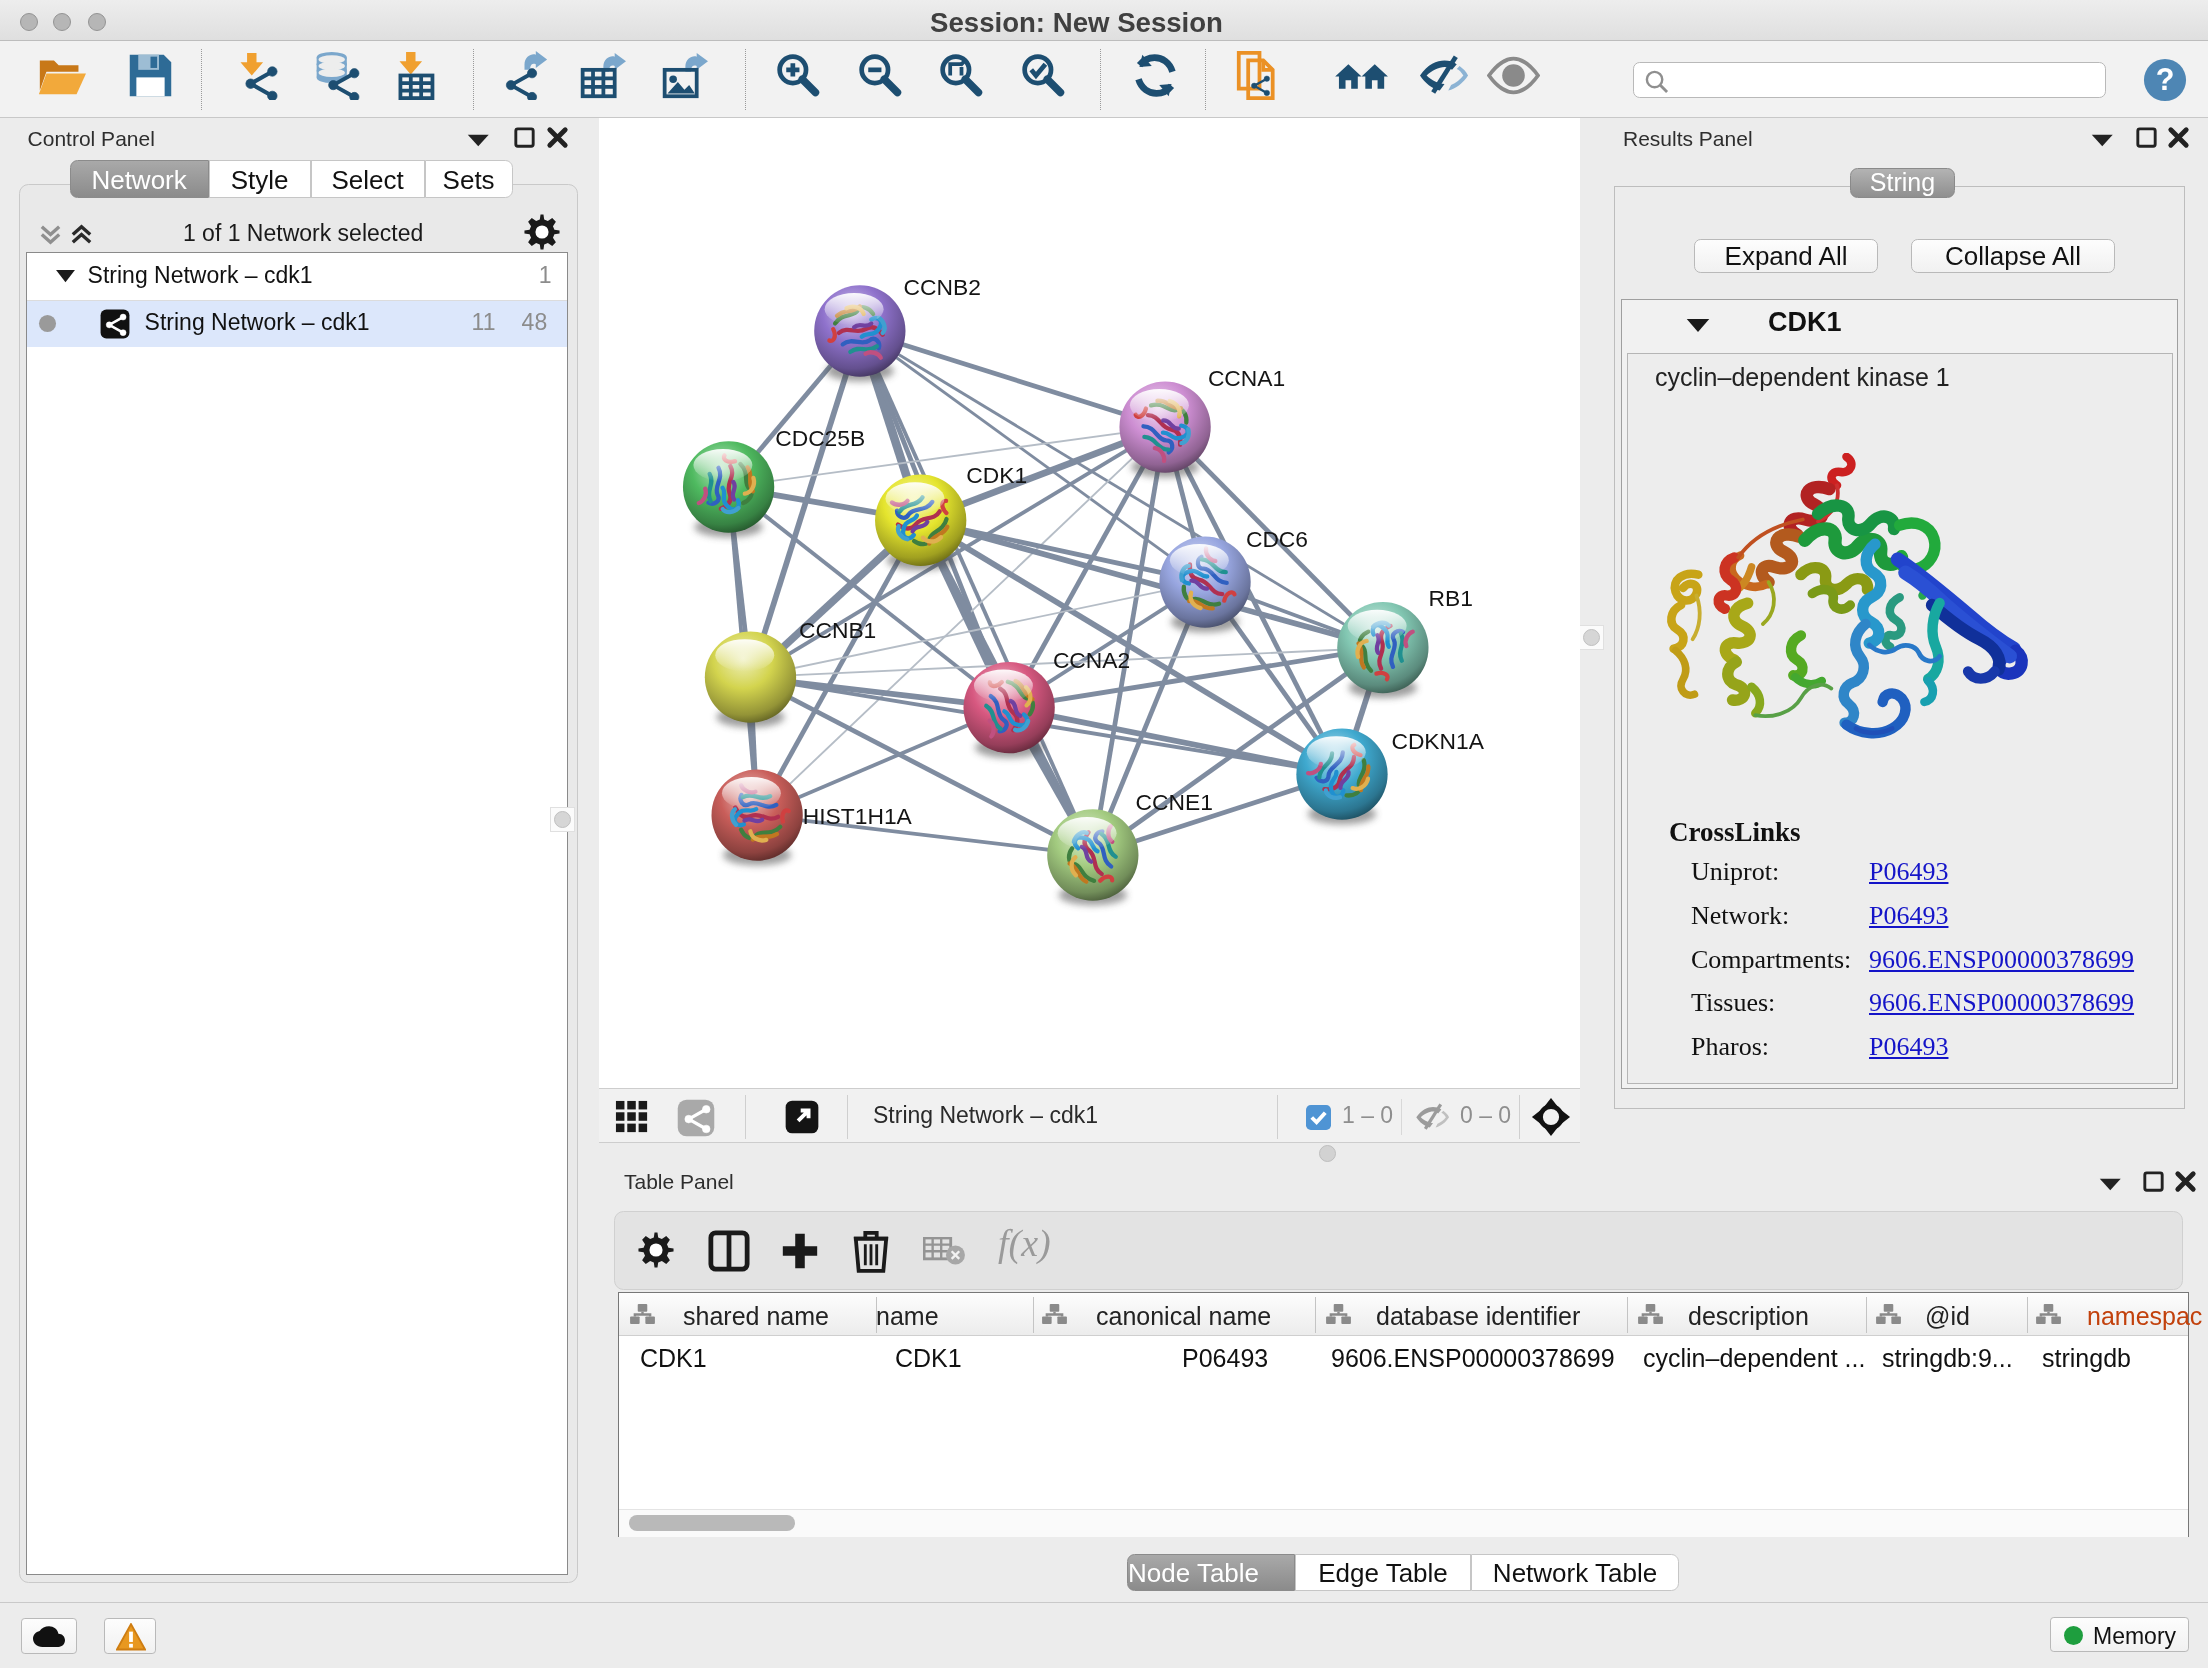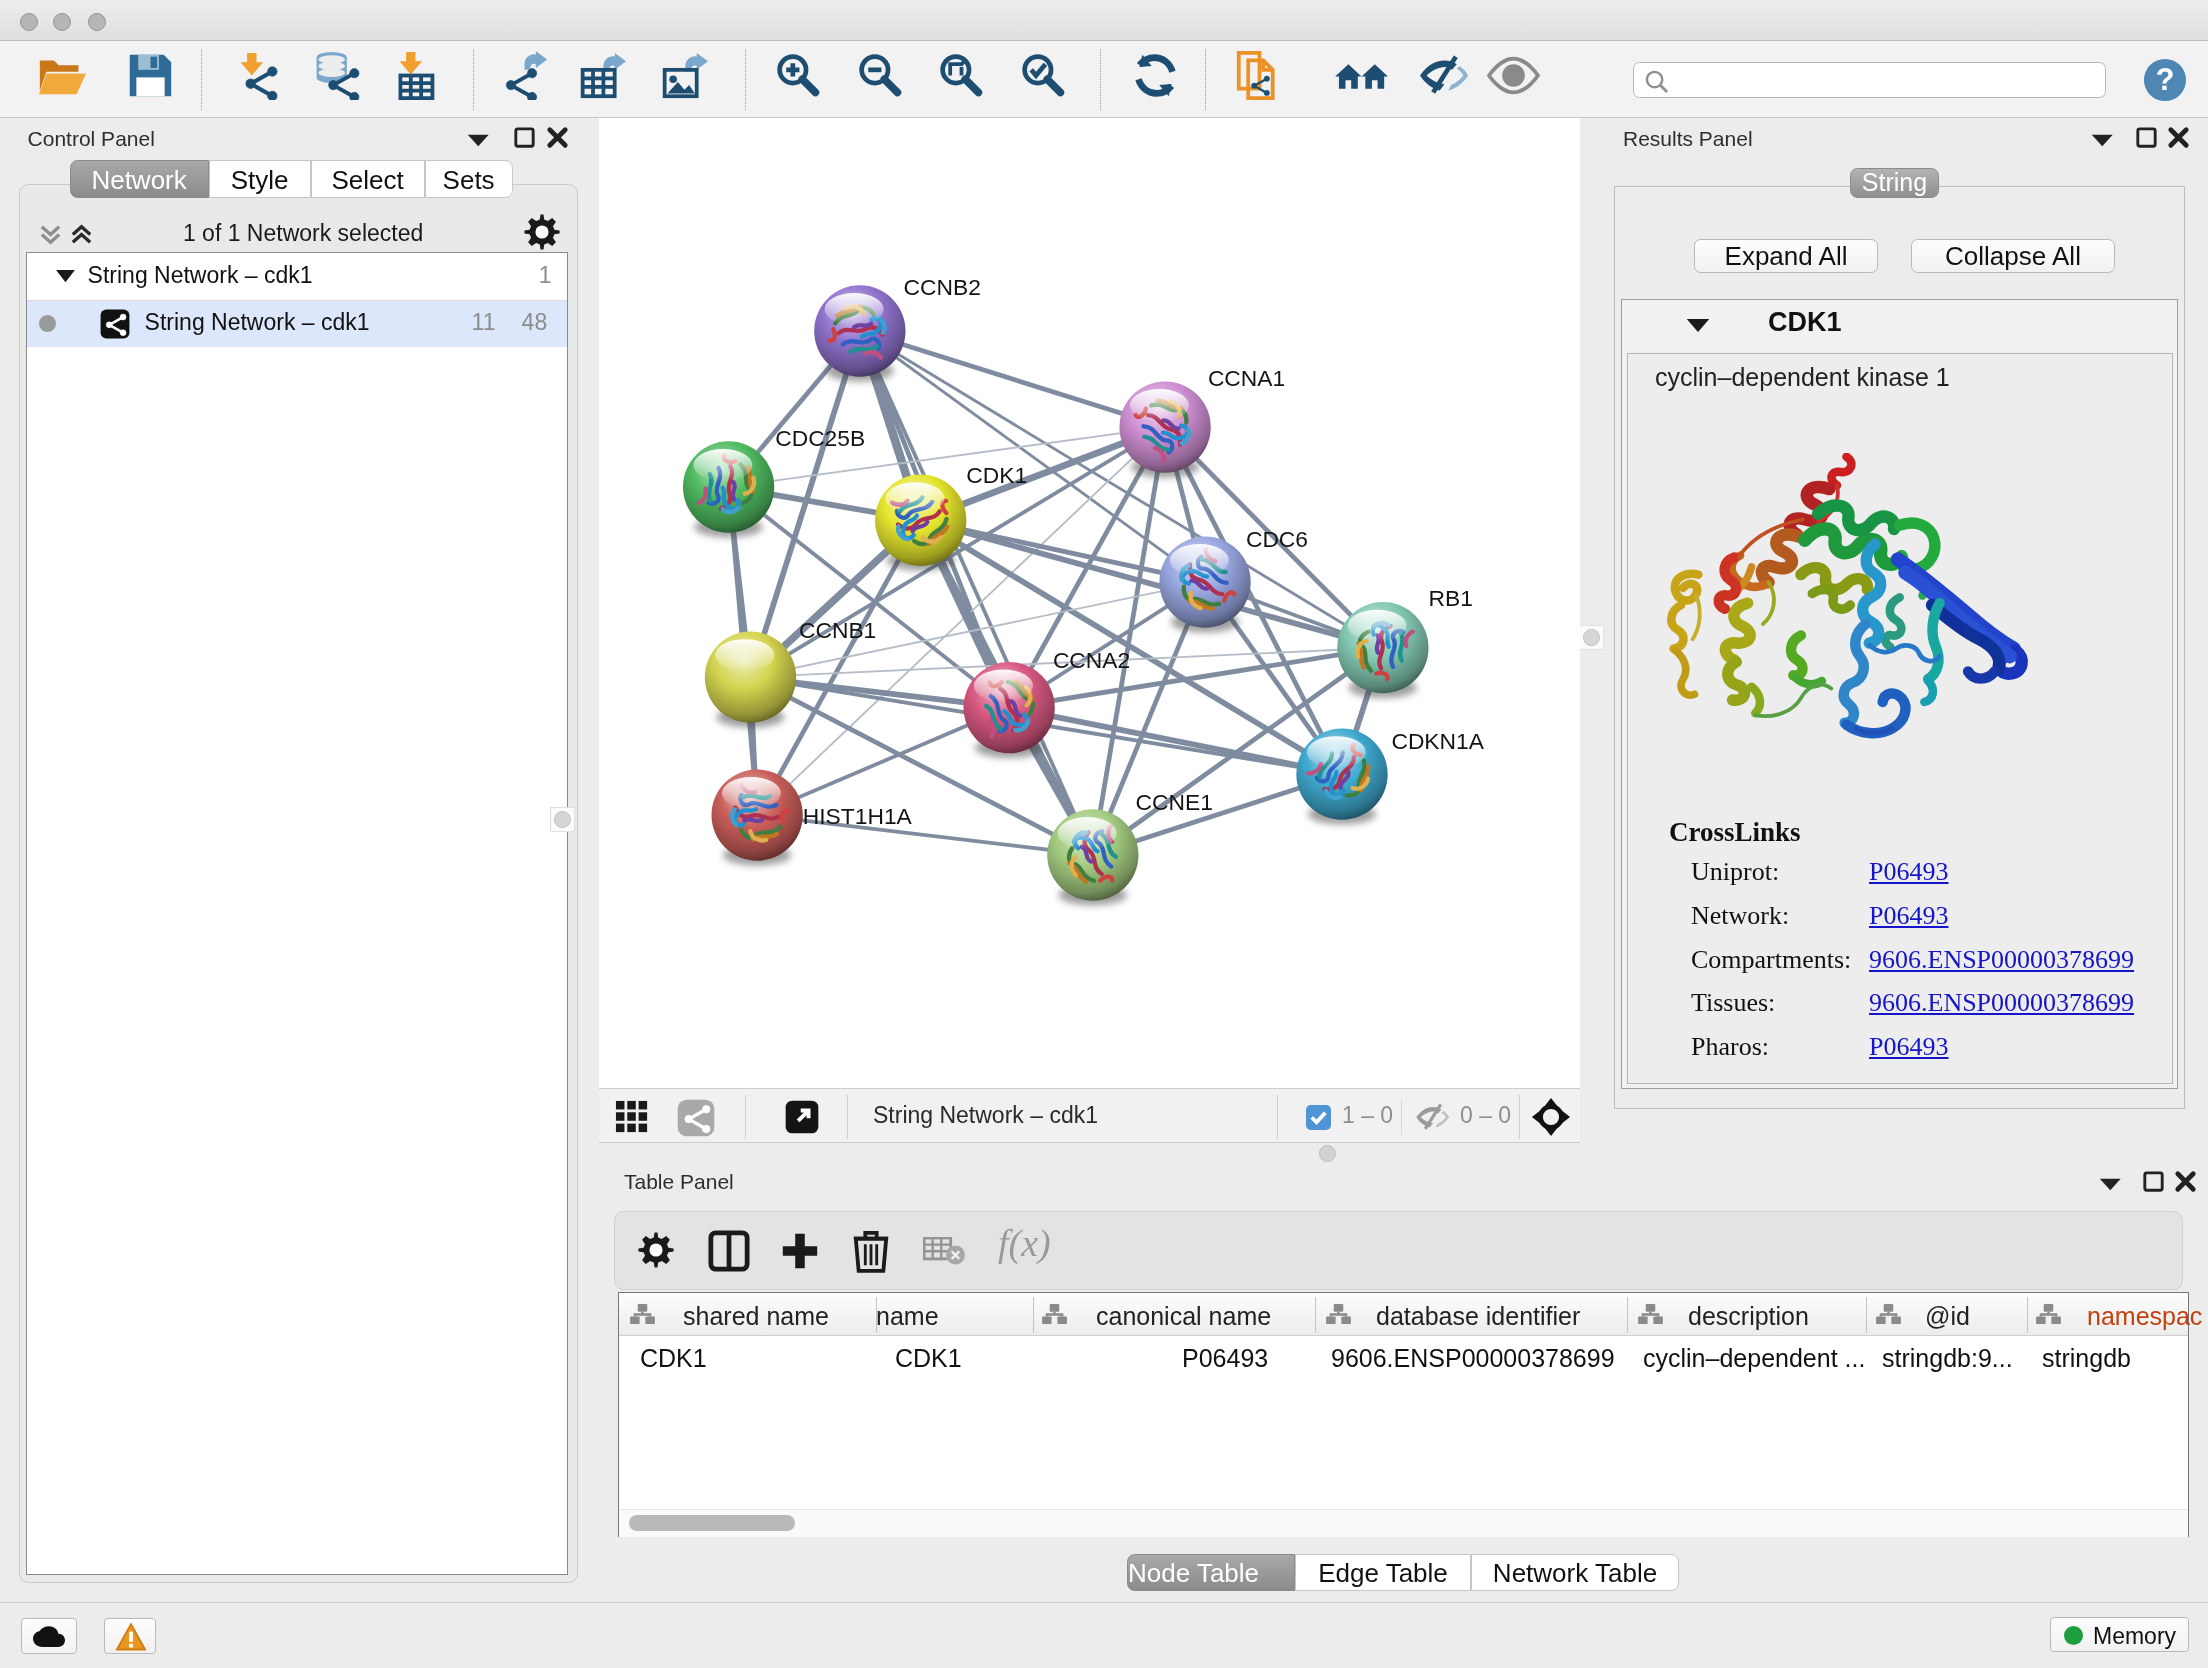--- a/index.html
+++ b/index.html
@@ -34,20 +34,21 @@
   .sbtn{position:absolute;background:linear-gradient(#fdfdfd,#f1f1f1);border:1px solid #b9b9b9;border-radius:3.8px;box-sizing:border-box;}
   .glink{color:#1414c8;text-decoration:underline;}
 </style>
 </head>
 <body>
 <div id="app">
   <div id="titlebar">
     <div class="tlight" style="left:20px;"></div>
     <div class="tlight" style="left:53px;"></div>
     <div class="tlight" style="left:88px;"></div>
+    <div id="wtitle">Session: New Session</div>
   </div>
   <div id="toolbar">
     <svg width="0" height="0" style="position:absolute">
       <defs>
         <g id="shareg">
           <circle cx="8" cy="26" r="7"></circle>
             <circle cx="40" cy="8" r="7"></circle>
             <circle cx="40" cy="44" r="7"></circle>
           <path d="M8 26 L40 8 M8 26 L40 44" stroke-width="6" fill="none" stroke="inherit"></path>
         </g>
@@ -578,21 +579,21 @@
     <svg style="position:absolute;left:504px;top:11.4px" width="28.5" height="21" viewBox="0 0 30 22">
         <path d="M4 6 L26 6 L15 18 Z" fill="#222"></path>
       </svg>
     <svg style="position:absolute;left:549px;top:5.7px" width="27" height="27" viewBox="0 0 28 28">
         <rect x="5" y="5" width="18" height="18" fill="none" stroke="#222" stroke-width="3" rx="2"></rect>
       </svg>
     <svg style="position:absolute;left:581px;top:5.7px" width="27" height="27" viewBox="0 0 28 28">
         <path d="M6 6 L22 22 M22 6 L6 22" stroke="#222" stroke-width="5" stroke-linecap="round"></path>
       </svg>
 
-    <div style="position:absolute;left:266px;top:50px;width:89px;height:29.5px;background:linear-gradient(#b3b3b3,#8f8f8f);border:1px solid #8a8a8a;border-radius:7.6px;box-sizing:border-box;color:#fff;font-size:25px;text-align:center;line-height:27.6px;z-index:2;">String</div>
+    <div style="position:absolute;left:266px;top:50px;width:105px;height:29.5px;background:linear-gradient(#b3b3b3,#8f8f8f);border:1px solid #8a8a8a;border-radius:7.6px;box-sizing:border-box;color:#fff;font-size:25px;text-align:center;line-height:27.6px;z-index:2;">String</div>
 
     <div style="position:absolute;left:30px;top:68px;width:571px;height:923px;background:#ececec;border:1px solid #bdbdbd;box-sizing:border-box;"></div>
     <div class="sbtn" style="left:110px;top:121px;width:184px;height:34px;border-radius:6.7px;font-size:26px;text-align:center;line-height:32px;color:#111;">Expand All</div>
     <div class="sbtn" style="left:327px;top:121px;width:204px;height:34px;border-radius:6.7px;font-size:26px;text-align:center;line-height:32px;color:#111;">Collapse All</div>
 
     <div style="position:absolute;left:37px;top:181px;width:557px;height:790px;background:#f1f1f1;border:1px solid #9f9f9f;box-sizing:border-box;"></div>
     <svg style="position:absolute;left:99px;top:195px" width="30" height="23" viewBox="0 0 32 24">
         <path d="M4 6 L28 6 L16 20 Z" fill="#1a1a1a"></path>
       </svg>
     <div style="position:absolute;left:184px;top:189px;font-size:27px;font-weight:bold;color:#111;">CDK1</div>

